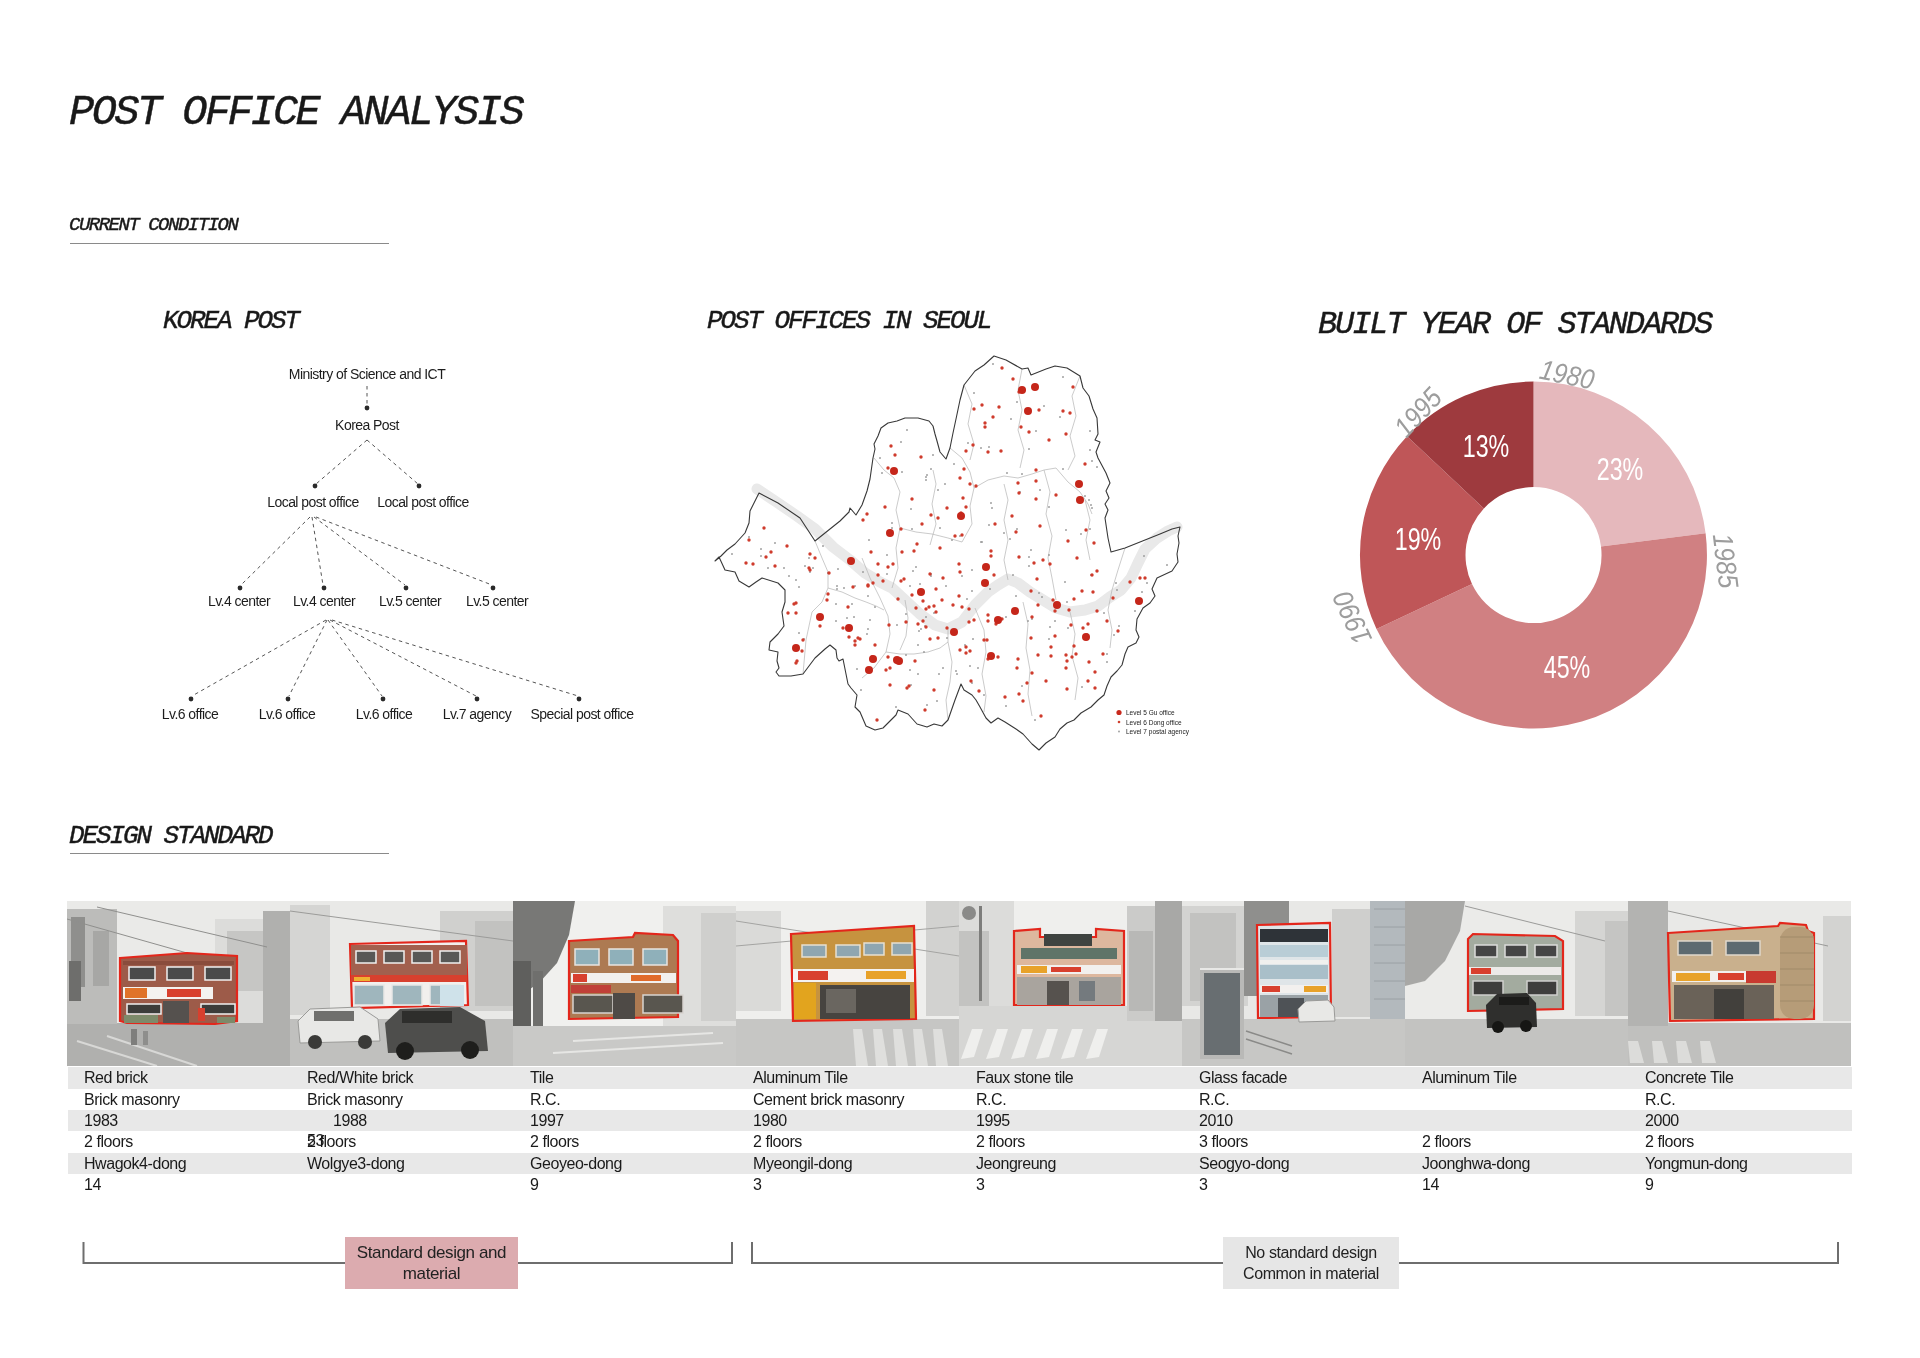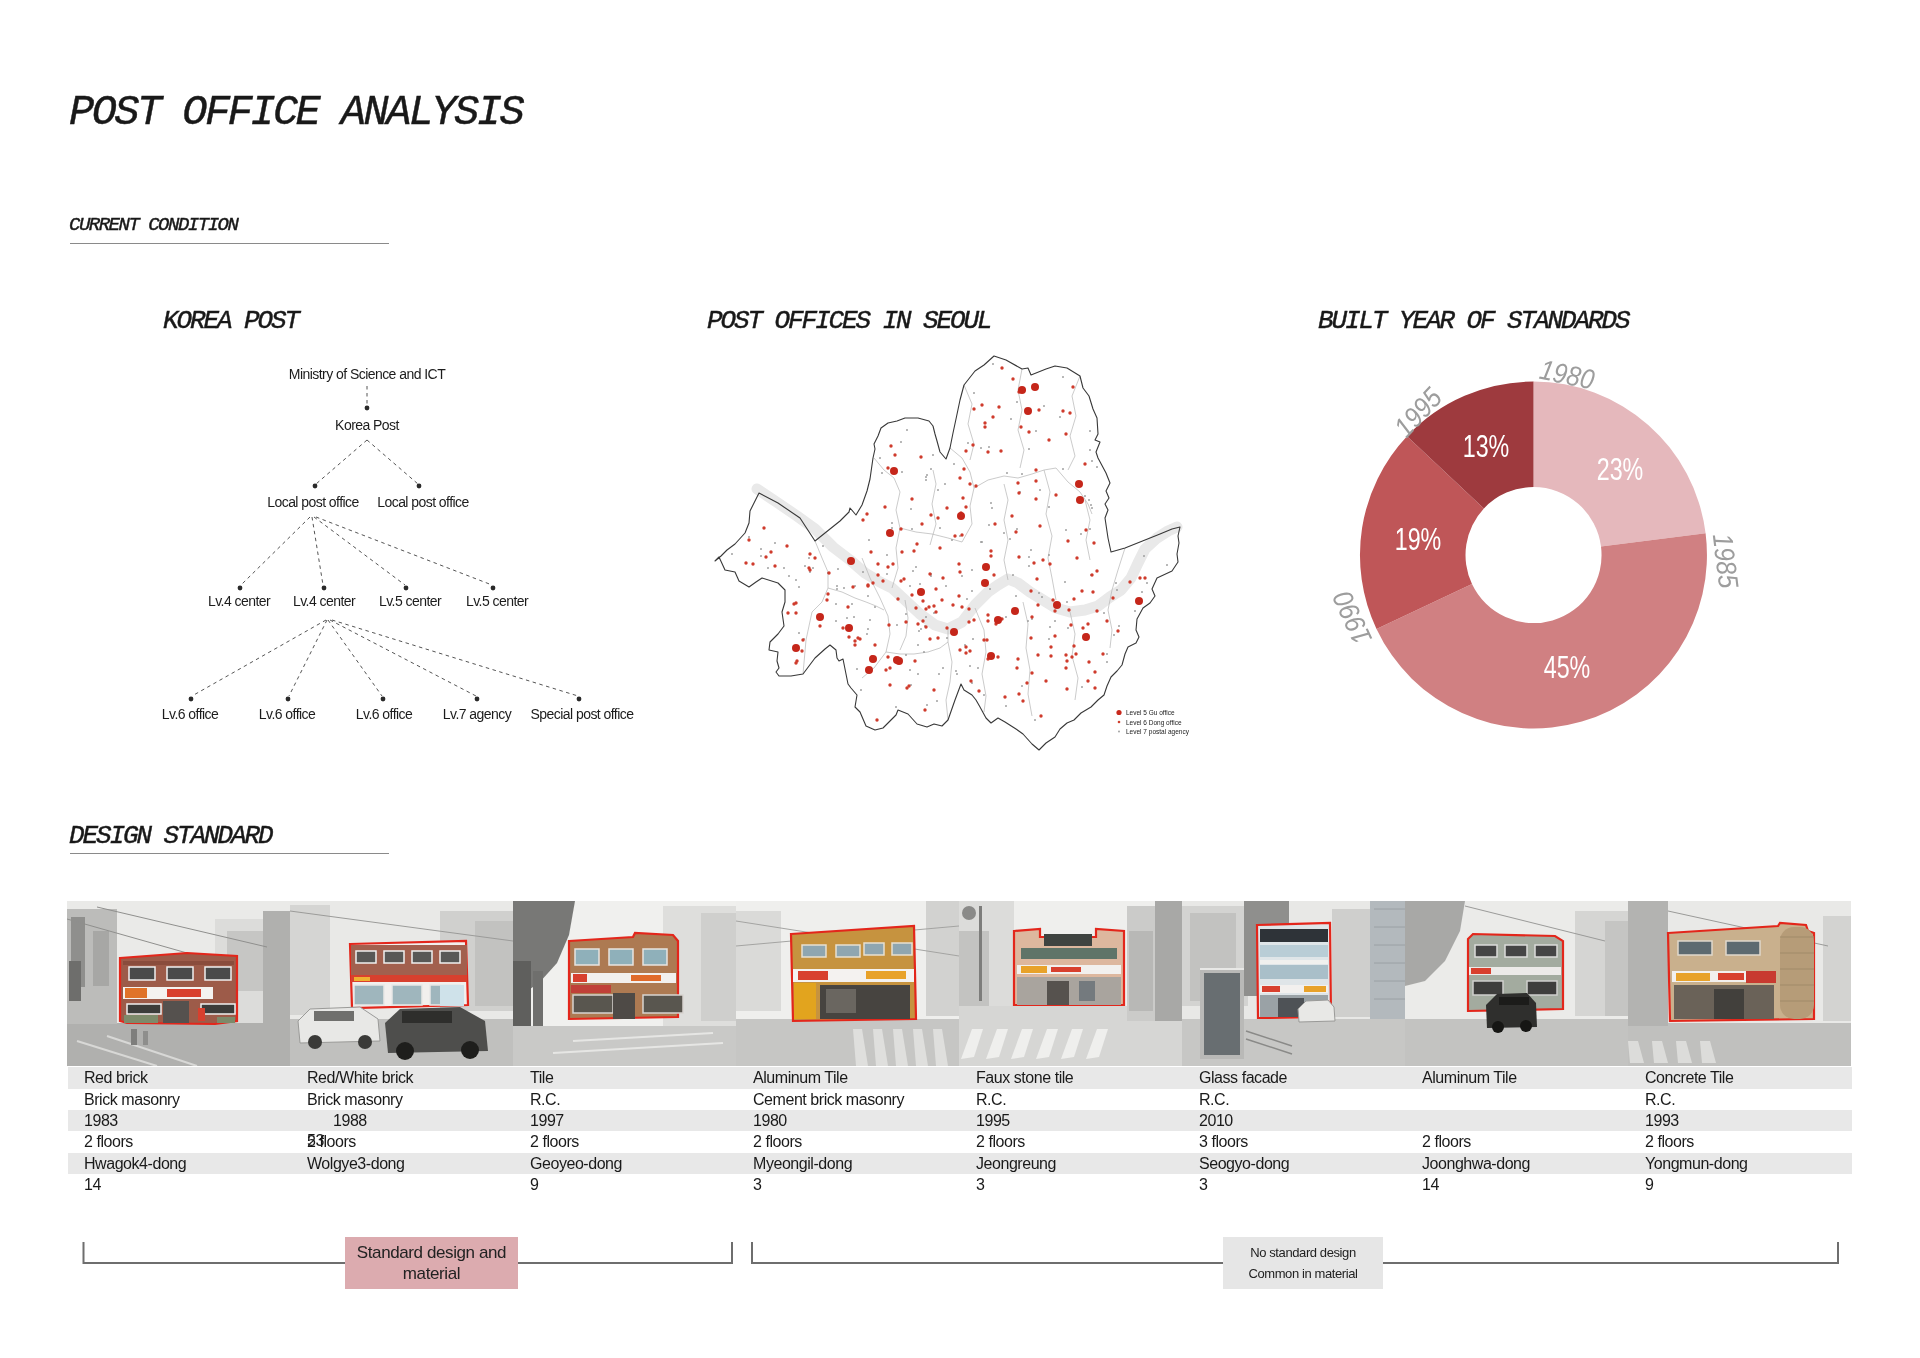--- a/index.html
+++ b/index.html
@@ -12,21 +12,21 @@
 <div class="mono" style="left:69px;top:89px;font-size:42px;letter-spacing:-2.55px;">POST OFFICE ANALYSIS</div>
 
 <div class="mono" style="left:69px;top:213.5px;font-size:19px;letter-spacing:-1.5px;">CURRENT CONDITION</div>
 
 <div style="position:absolute;left:70px;top:243px;width:319px;height:1px;background:#8a8a8a;"></div>
 
 <div class="mono" style="left:163px;top:306px;font-size:26px;letter-spacing:-2.1px;">KOREA POST</div>
 
 <div class="mono" style="left:707px;top:306px;font-size:26px;letter-spacing:-2.1px;">POST OFFICES IN SEOUL</div>
 
-<div class="mono" style="left:1318px;top:306px;font-size:26px;letter-spacing:-2.1px;text-align:center;">BUILT YEAR OF STANDARDS</div>
+<div class="mono" style="left:1318px;top:306px;font-size:32px;letter-spacing:-2.1px;text-align:center;">BUILT YEAR OF STANDARDS</div>
 
 <div class="mono" style="left:69px;top:820.5px;font-size:26px;letter-spacing:-2.1px;">DESIGN STANDARD</div>
 
 <div style="position:absolute;left:70px;top:853px;width:319px;height:1px;background:#8a8a8a;"></div>
 
 <svg style="position:absolute;left:60px;top:350px;" width="640" height="410" viewBox="60 350 640 410">
 
 <text x="367" y="379" text-anchor="middle" class="tt">Ministry of Science and ICT</text>
 
 <line x1="367" y1="386" x2="367" y2="405" stroke="#555" stroke-width="1" stroke-dasharray="3.5,3.5"></line>
@@ -800,21 +800,21 @@
 <div class="cell" style="left:1199px;top:1088.7px;">R.C.</div>
 <div class="cell" style="left:1645px;top:1088.7px;">R.C.</div>
 
 <div style="position:absolute;left:67.5px;top:1110.0px;width:1784px;height:21.3px;background:#e8e8e8;"></div>
 <div class="cell" style="left:84px;top:1110.0px;">1983</div>
 <div class="cell" style="left:307px;top:1110.0px;margin-left:26px;">1988</div>
 <div class="cell" style="left:530px;top:1110.0px;">1997</div>
 <div class="cell" style="left:753px;top:1110.0px;">1980</div>
 <div class="cell" style="left:976px;top:1110.0px;">1995</div>
 <div class="cell" style="left:1199px;top:1110.0px;">2010</div>
-<div class="cell" style="left:1645px;top:1110.0px;">1993</div>
+<div class="cell" style="left:1645px;top:1110.0px;">2000</div>
 
 <div style="position:absolute;left:67.5px;top:1131.3px;width:1784px;height:21.3px;background:#ffffff;"></div>
 <div class="cell" style="left:84px;top:1131.3px;">2 floors</div>
 <div class="cell" style="left:307px;top:1131.3px;">2 floors</div>
 <div class="cell" style="left:530px;top:1131.3px;">2 floors</div>
 <div class="cell" style="left:753px;top:1131.3px;">2 floors</div>
 <div class="cell" style="left:976px;top:1131.3px;">2 floors</div>
 <div class="cell" style="left:1199px;top:1131.3px;">3 floors</div>
 <div class="cell" style="left:1422px;top:1131.3px;">2 floors</div>
 <div class="cell" style="left:1645px;top:1131.3px;">2 floors</div>
@@ -839,13 +839,13 @@
 <div class="cell" style="left:1422px;top:1173.9px;">14</div>
 <div class="cell" style="left:1645px;top:1173.9px;">9</div>
 
 <svg style="position:absolute;left:82px;top:1240px;" width="1760" height="26" viewBox="0 0 1760 26">
 <path d="M1.5,2 L1.5,23 L650,23 L650,2" fill="none" stroke="#6e6e6e" stroke-width="2"></path>
 <path d="M670,2 L670,23 L1756,23 L1756,2" fill="none" stroke="#6e6e6e" stroke-width="2"></path>
 </svg>
 
 <div style="position:absolute;left:345px;top:1236.5px;width:173px;height:52px;background:#dcabaf;display:flex;align-items:center;justify-content:center;text-align:center;font-size:17px;letter-spacing:-0.4px;color:#222;line-height:21px;">Standard design and<br>material</div>
 
-<div style="position:absolute;left:1223px;top:1236.5px;width:160px;height:52px;background:#e6e6e6;display:flex;align-items:center;justify-content:center;text-align:center;font-size:13px;letter-spacing:-0.4px;color:#222;line-height:21px;">No standard design<br>Common in material</div>
+<div style="position:absolute;left:1223px;top:1236.5px;width:176px;height:52px;background:#e6e6e6;display:flex;align-items:center;justify-content:center;text-align:center;font-size:16px;letter-spacing:-0.4px;color:#222;line-height:21px;">No standard design<br>Common in material</div>
 
 </body></html>

